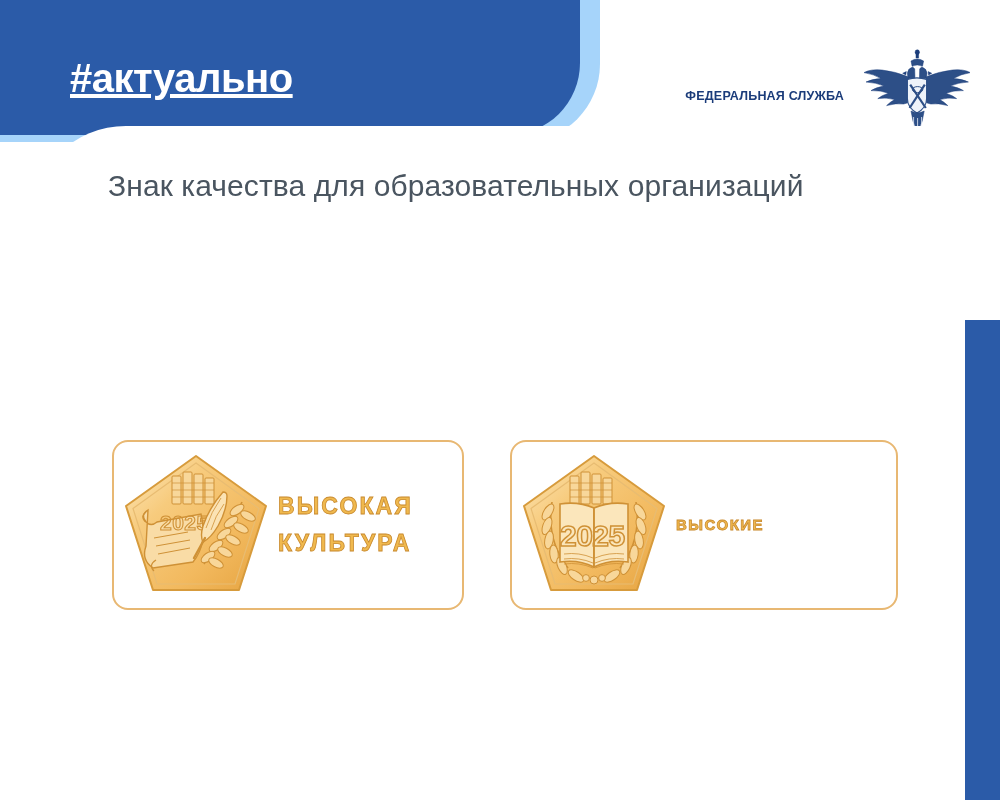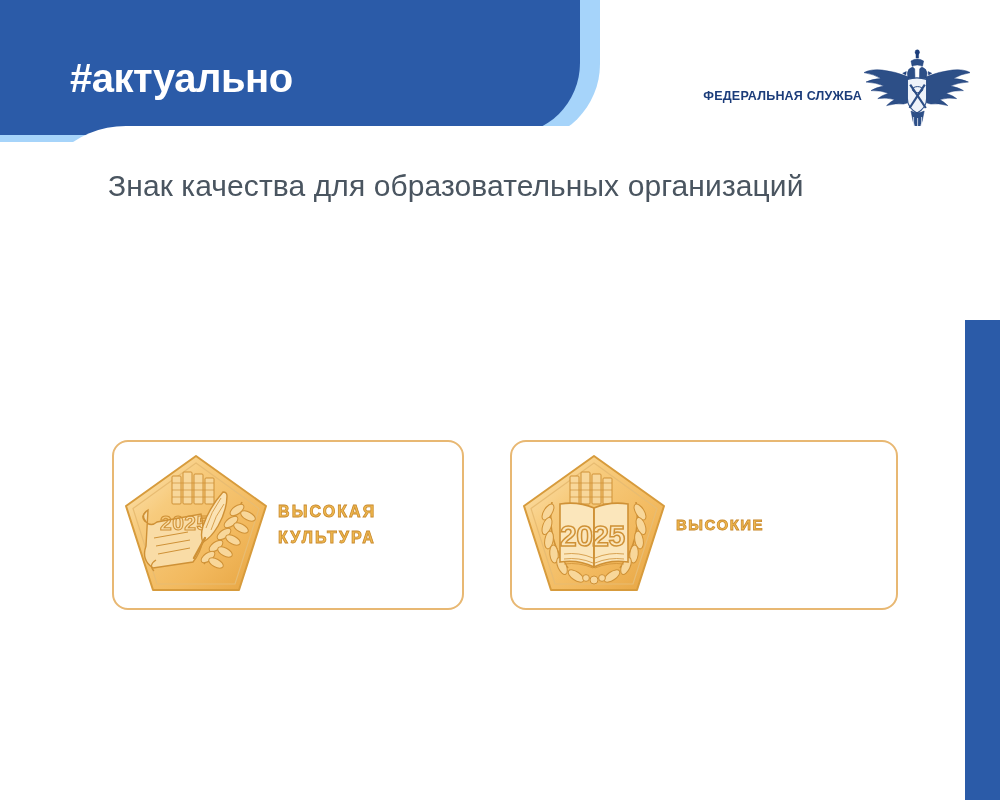--- a/index.html
+++ b/index.html
@@ -55,29 +55,31 @@
   .hashtag {
     position: absolute;
     left: 70px;
     top: 58px;
     color: #ffffff;
     font-size: 40px;
     font-weight: bold;
     letter-spacing: -0.5px;
     line-height: 1;
     white-space: nowrap;
+    text-decoration: underline;
   }
 
   
   .org-block {
     position: absolute;
     right: 30px;
     top: 48px;
     display: flex;
     align-items: center;
+    gap: 18px;
   }
 
   .org-text {
     text-align: right;
     color: var(--brand-dark, #1b3c7a);
     font-size: 12.5px;
     font-weight: bold;
     line-height: 1.65;
     letter-spacing: 0.2px;
     white-space: nowrap;
@@ -148,21 +150,21 @@
 
   .medal {
     width: 152px;
     height: 150px;
     flex: none;
   }
 
   .badge-text {
     flex: 1;
     padding-left: 6px;
-    font-size: 16px;
+    font-size: 23px;
     font-weight: bold;
     line-height: 1.62;
     letter-spacing: 2.1px;
     color: #f0b94e;
     -webkit-text-stroke: 0.8px #c98a2e;
     text-transform: uppercase;
     white-space: nowrap;
   }
 
   .card-b .badge-text {

